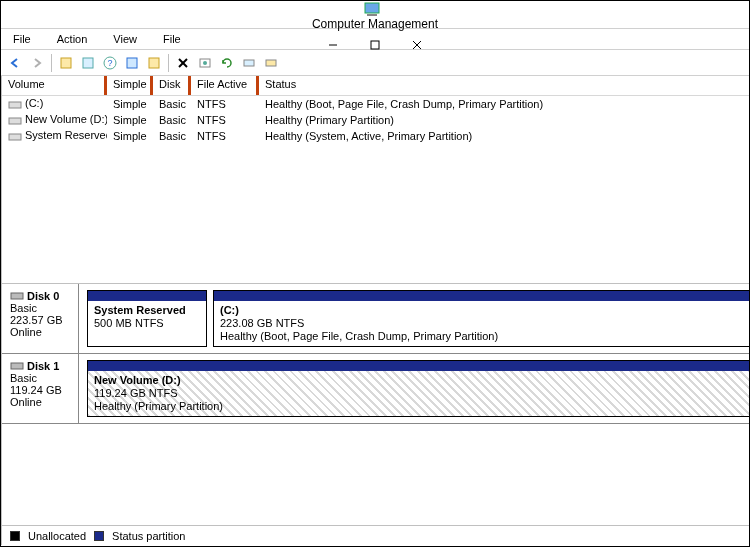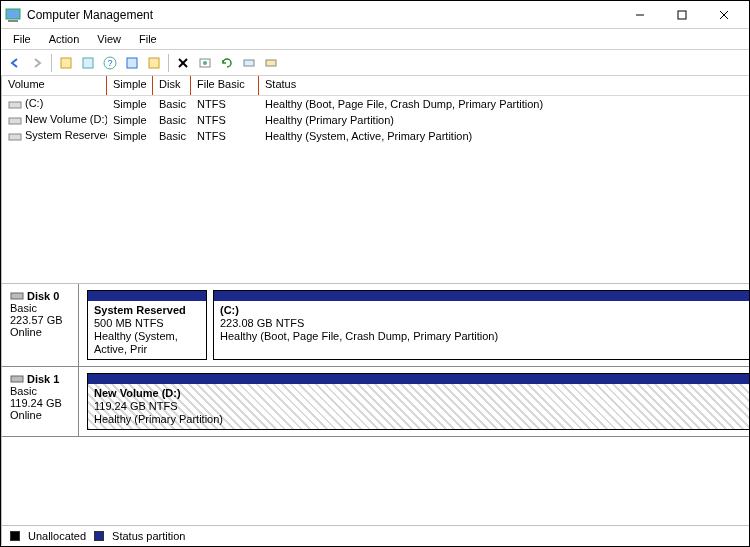--- a/index.html
+++ b/index.html
@@ -1,36 +1,36 @@
 <!DOCTYPE html>
 <html><head>
 <meta charset="utf-8">
 <style>
   * { box-sizing: border-box; margin: 0; padding: 0; }
   body { font-family: "Segoe UI", Tahoma, sans-serif; font-size: 11px; color: #000; background: #fff; width: 750px; height: 547px; overflow: hidden; border: 1px solid #000; }
-  .titlebar { display: flex; align-items: center; height: 28px; padding: 0 4px; border-bottom: 1px solid #d0d0d0; }
+  .titlebar { display: flex; align-items: center; height: 28px; padding: 0 4px; border-bottom: 1px solid #d0d0d0; flex-direction: column; }
   .titlebar-icon { width: 16px; height: 16px; margin-right: 6px; }
   .titlebar-text { flex: 1; font-size: 12px; }
   .titlebar-btns { display: flex; gap: 0; }
   .titlebar-btn { width: 42px; height: 28px; display: flex; align-items: center; justify-content: center; font-size: 12px; }
-  .menubar { display: flex; gap: 2px; padding: 2px 4px; border-bottom: 1px solid #d0d0d0; }
+  .menubar { display: flex; gap: 10px; padding: 2px 4px; border-bottom: 1px solid #d0d0d0; }
   .menubar-item { padding: 2px 8px; cursor: default; }
   .toolbar { display: flex; align-items: center; gap: 2px; padding: 2px 4px; border-bottom: 1px solid #d0d0d0; height: 26px; }
   .toolbtn { width: 20px; height: 20px; display: flex; align-items: center; justify-content: center; }
   .toolbar-sep { width: 1px; height: 18px; background: #c0c0c0; margin: 0 2px; }
   .main { display: flex; height: calc(547px - 28px - 22px - 26px - 2px); }
   .tree { width: 158px; border-right: 1px solid #c0c0c0; overflow-x: auto; overflow-y: hidden; display:flex; flex-direction:column; }
   .tree-inner { flex:1; min-width: 200px; padding: 2px 0; }
   .tree-row { display: flex; align-items: center; height: 17px; white-space: nowrap; padding-left: 2px; }
   .tree-row.selected { background: #cde8ff; }
   .tree-scroll { height:16px; overflow-x:scroll; }
   .center { flex: 1; display: flex; flex-direction: column; border-right: 1px solid #c0c0c0; }
   .vol-list { height: 208px; border-bottom: 1px solid #c0c0c0; overflow:hidden; display:flex; flex-direction:column; }
   .vol-head { display: flex; height: 20px; border-bottom: 1px solid #d8d8d8; background: #fff; }
-  .vol-head-cell { border-right: 1px solid #c2410c; padding: 2px 6px; font-weight: normal; }
+  .vol-head-cell { border-right: 3px solid #c2410c; padding: 2px 6px; font-weight: normal; }
   .vol-body { flex:1; }
   .vol-row { display: flex; height: 16px; align-items:center; }
   .vol-cell { padding: 0 6px; white-space: nowrap; overflow: hidden; }
   .vol-icon { width: 14px; height: 12px; margin-right: 3px; display:inline-block; vertical-align:middle; }
   .vol-hscroll { height:16px; overflow-x:scroll; }
   .vol-hscroll-inner { width:800px; height:1px; }
   .disk-area { flex: 1; overflow-y:auto; padding: 0; }
   .disk-row { display: flex; border-bottom: 1px solid #888; }
   .disk-head { width: 77px; padding: 6px 8px; border-right: 1px solid #888; background:#fff; }
   .disk-head .disk-name { font-weight: bold; display:flex; align-items:center; gap:3px; }
@@ -173,21 +173,21 @@
     <div class="tree-scroll"></div>
   </div>
 
   <div class="center">
 
     <div class="vol-list">
       <div class="vol-head">
         <div class="vol-head-cell" style="width:105px">Volume</div>
         <div class="vol-head-cell" style="width:46px">Simple</div>
         <div class="vol-head-cell" style="width:38px">Disk</div>
-        <div class="vol-head-cell" style="width:68px">File Basic</div>
+        <div class="vol-head-cell" style="width:68px">File Active</div>
         <div class="vol-head-cell" style="width:150px;flex:1">Status</div>
 
       </div>
       <div class="vol-body">
         <div class="vol-row">
           <div class="vol-cell" style="width:105px"><span class="vol-icon"><svg width="14" height="12">
                   <rect x="1" y="3" width="12" height="6" fill="#ddd" stroke="#888"></rect>
                 </svg></span><span>(C:)</span></div>
           <div class="vol-cell" style="width:46px">Simple</div>
           <div class="vol-cell" style="width:38px">Basic</div>
@@ -233,21 +233,20 @@
           <div>Basic</div>
           <div>223.57 GB</div>
           <div>Online</div>
         </div>
         <div class="disk-parts">
           <div class="part-box" style="width:120px">
             <div class="part-bar"></div>
             <div class="part-body">
                 <div class="pn">System Reserved</div>
                 <div>500 MB NTFS</div>
-                <div>Healthy (System, Active, Prir</div>
               </div>
           </div>
           <div class="part-box" style="flex:1">
             <div class="part-bar"></div>
             <div class="part-body">
                 <div class="pn">(C:)</div>
                 <div>223.08 GB NTFS</div>
                 <div>Healthy (Boot, Page File, Crash Dump, Primary Partition)</div>
               </div>
           </div>

